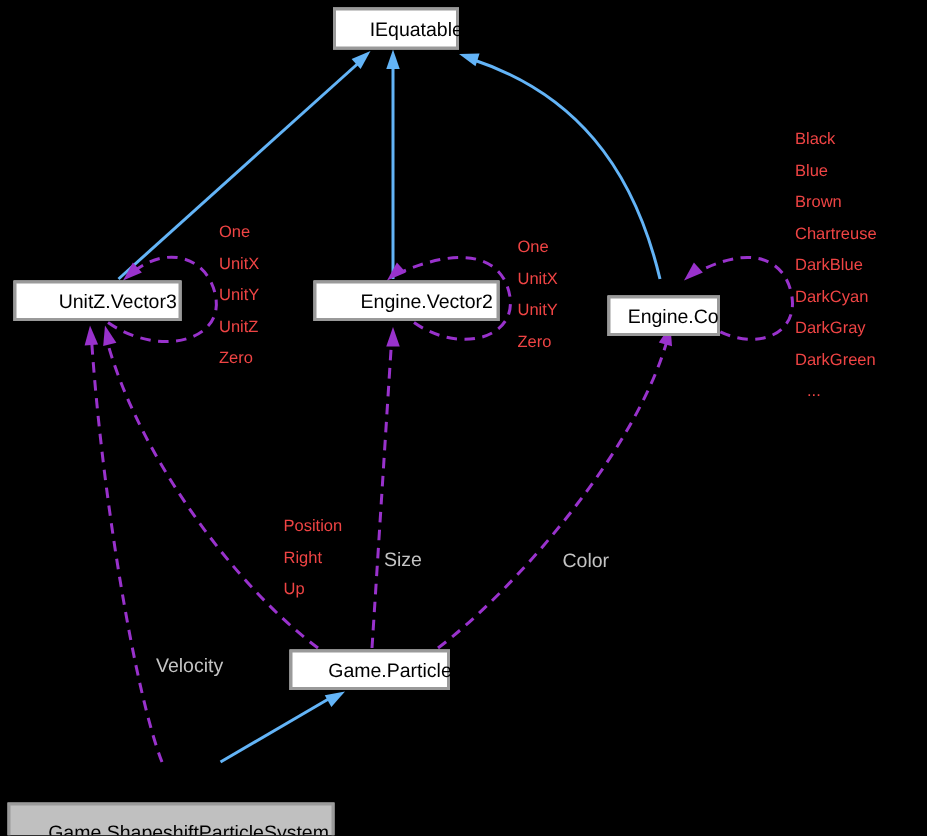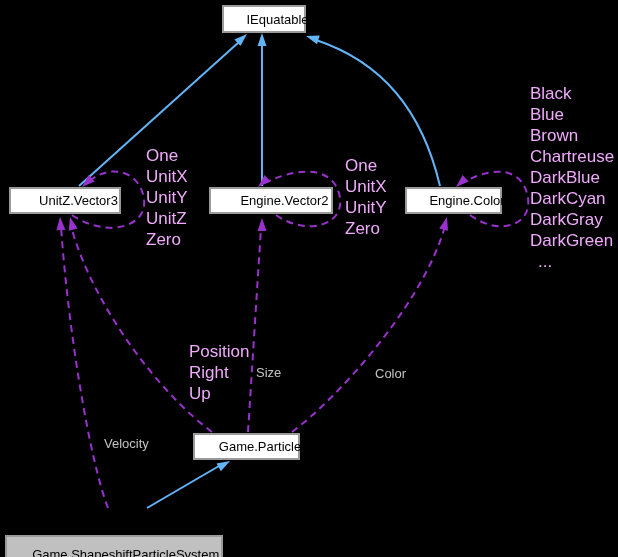--- a/index.html
+++ b/index.html
@@ -9,21 +9,21 @@
   }
   #edges{position:absolute;left:0;top:0;width:618px;height:557px;}
   .node{
     position:absolute;box-sizing:border-box;background:#ffffff;
     border:2px solid #9a9a9a;color:#000000;font-size:13px;
     display:flex;align-items:center;justify-content:center;text-align:center;
     white-space:nowrap;z-index:2;padding-left:27px;
   }
   .node.filled{background:#c0c0c0;white-space:normal;line-height:18px;flex-direction:column;}
   .elist{
-    position:absolute;color:#f0abfc;font-size:17px;line-height:21px;z-index:2;
+    position:absolute;color:#ef4444;font-size:11px;line-height:21px;z-index:2;
   }
   .elabel{
     position:absolute;color:#c4c4c4;font-size:13px;z-index:2;white-space:nowrap;
   }
 </style>
 </head>
 <body>
 
 <div id="canvas">
 
@@ -61,21 +61,21 @@
       <polygon points="60,217 65.4,229.7 56.4,230.3"></polygon>
     </g>
   </svg>
 
   <div class="node" style="left:222px;top:5px;width:84px;height:28px;">IEquatable</div>
 
   <div class="node" style="left:9px;top:187px;width:112px;height:27px;">UnitZ.Vector3</div>
 
   <div class="node" style="left:209px;top:187px;width:124px;height:27px;">Engine.Vector2</div>
 
-  <div class="node" style="left:405px;top:187px;width:97px;height:27px;">Engine.Color</div>
+  <div class="node" style="left:405px;top:197px;width:75px;height:27px;">Engine.Color</div>
 
   <div class="node" style="left:193px;top:433px;width:107px;height:27px;">Game.Particle</div>
 
   <div class="node filled" style="left:5px;top:535px;width:218px;height:58px;">
     <span>Game.ShapeshiftParticleSystem.</span>
     <span>Particle</span>
   </div>
 
   <div class="elist" style="left:146px;top:145px;">
     <div>One</div>

